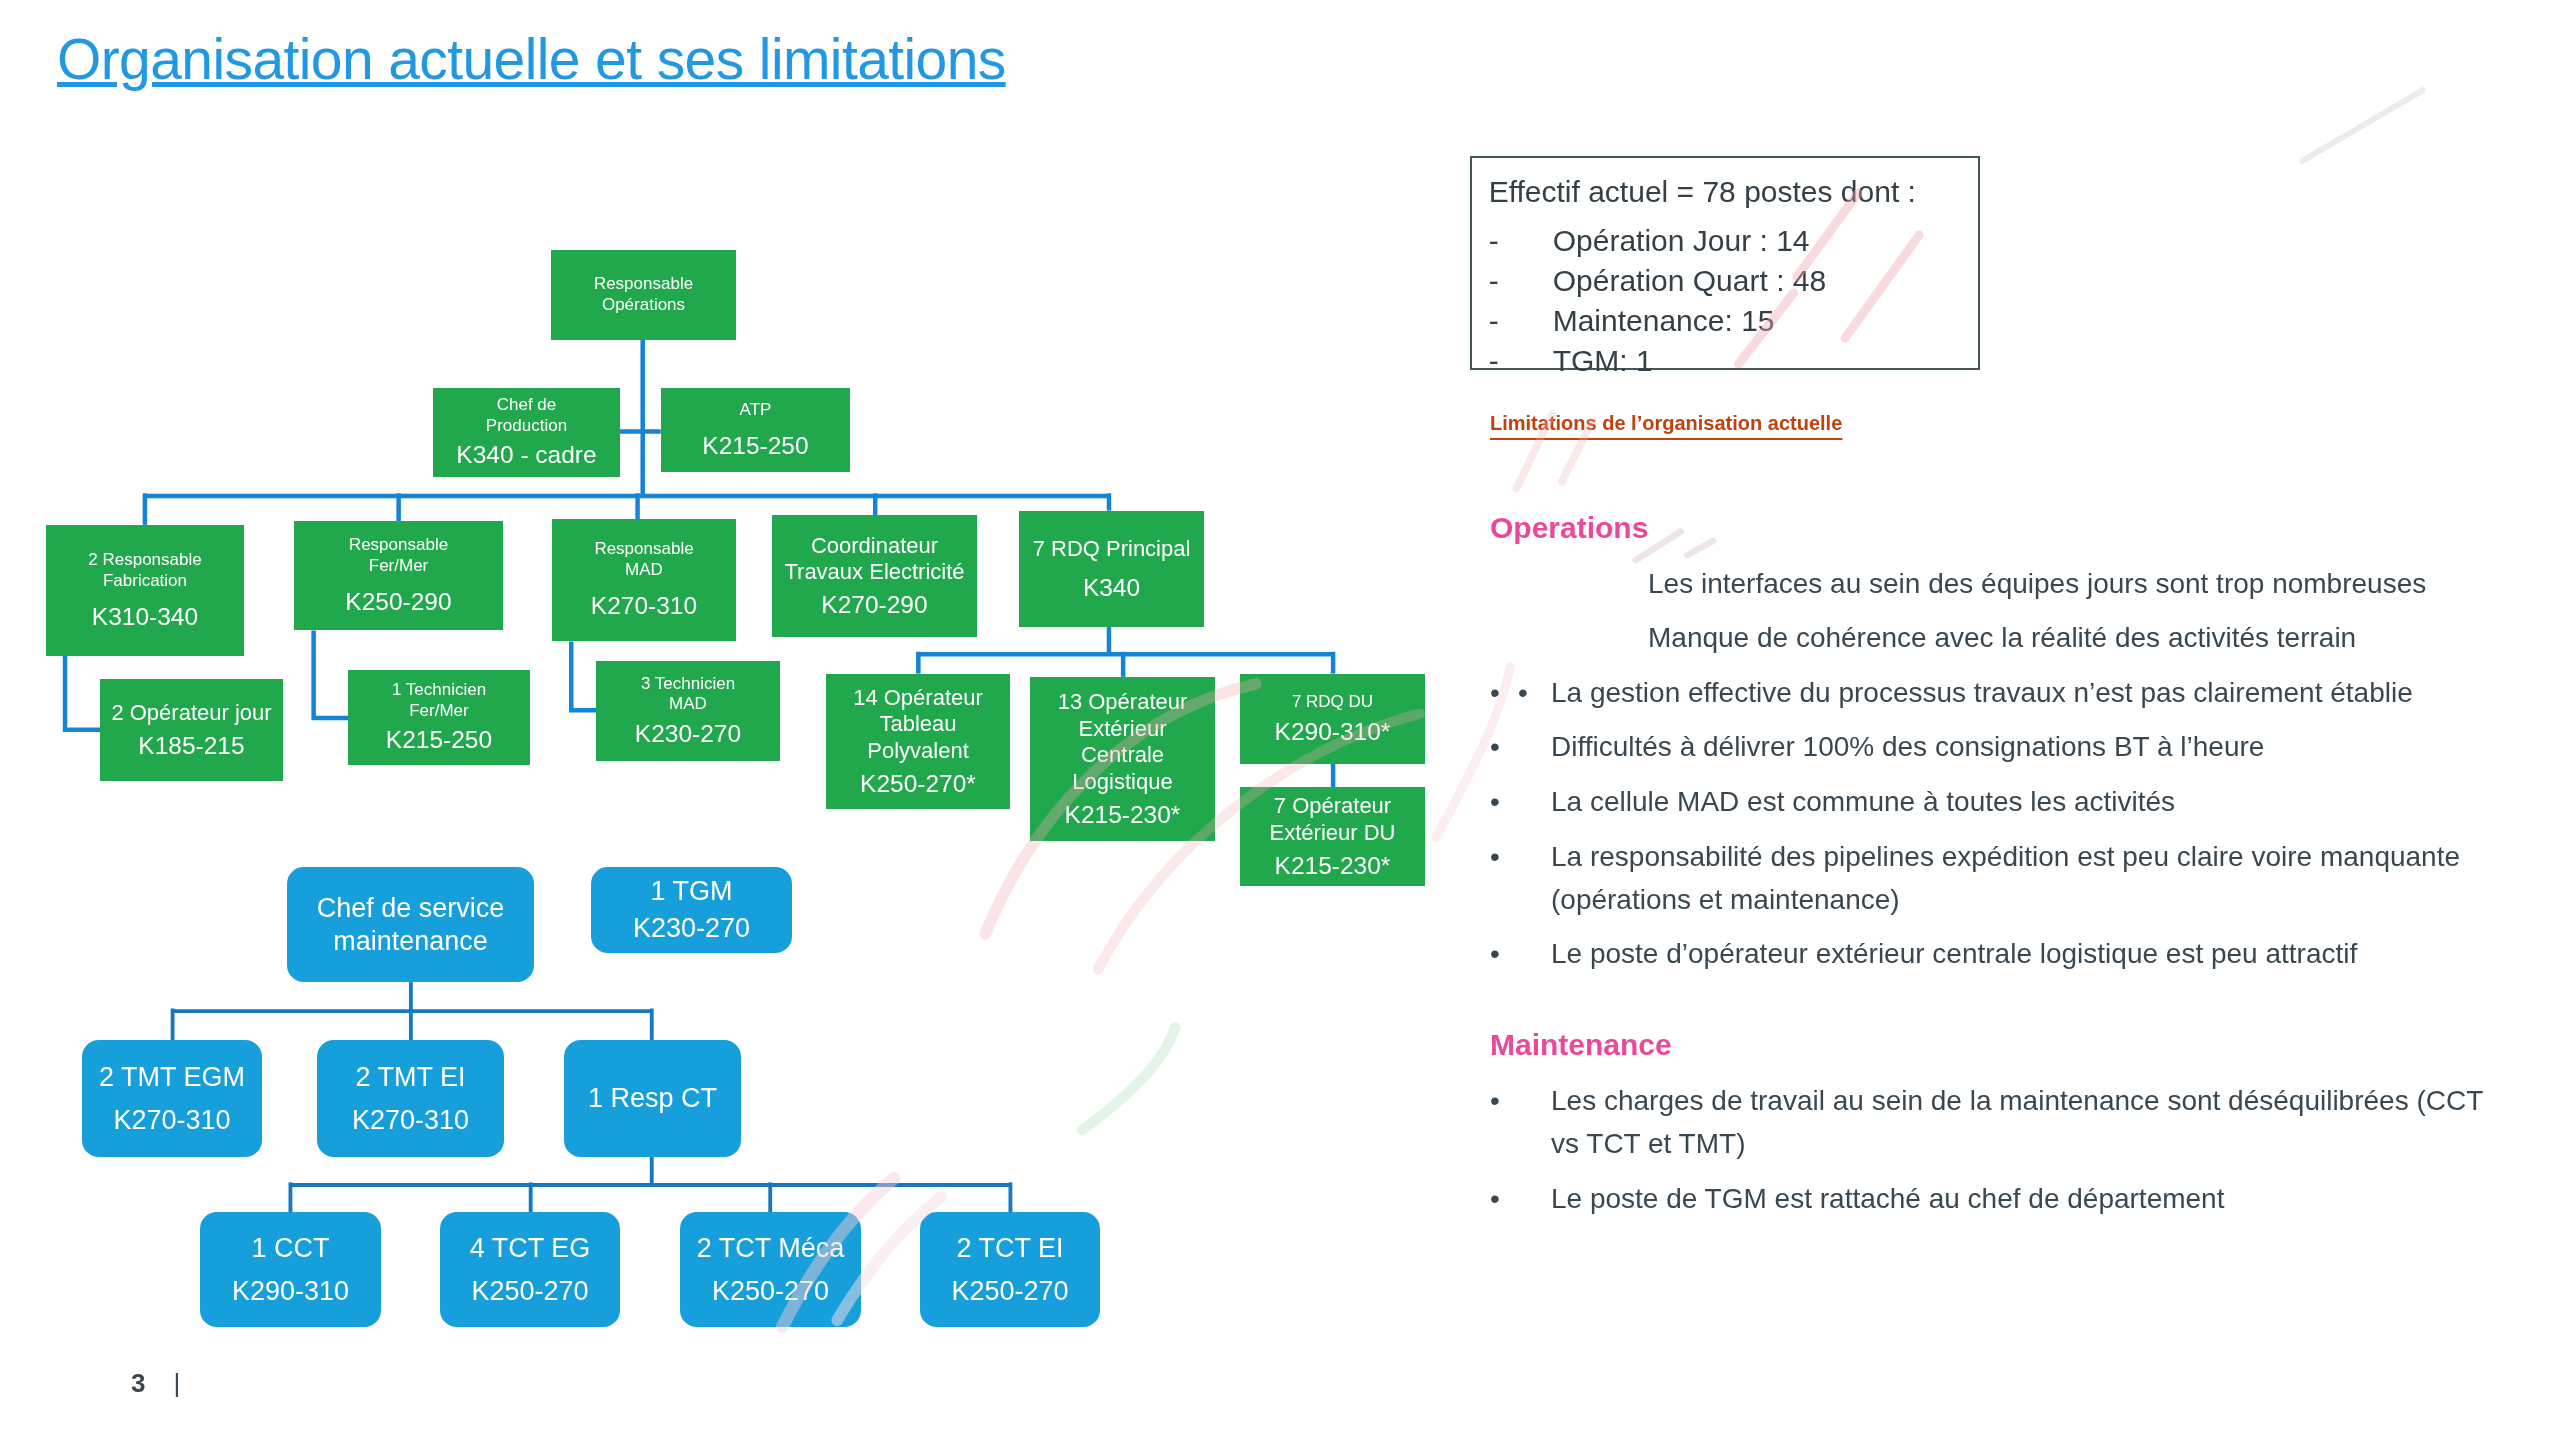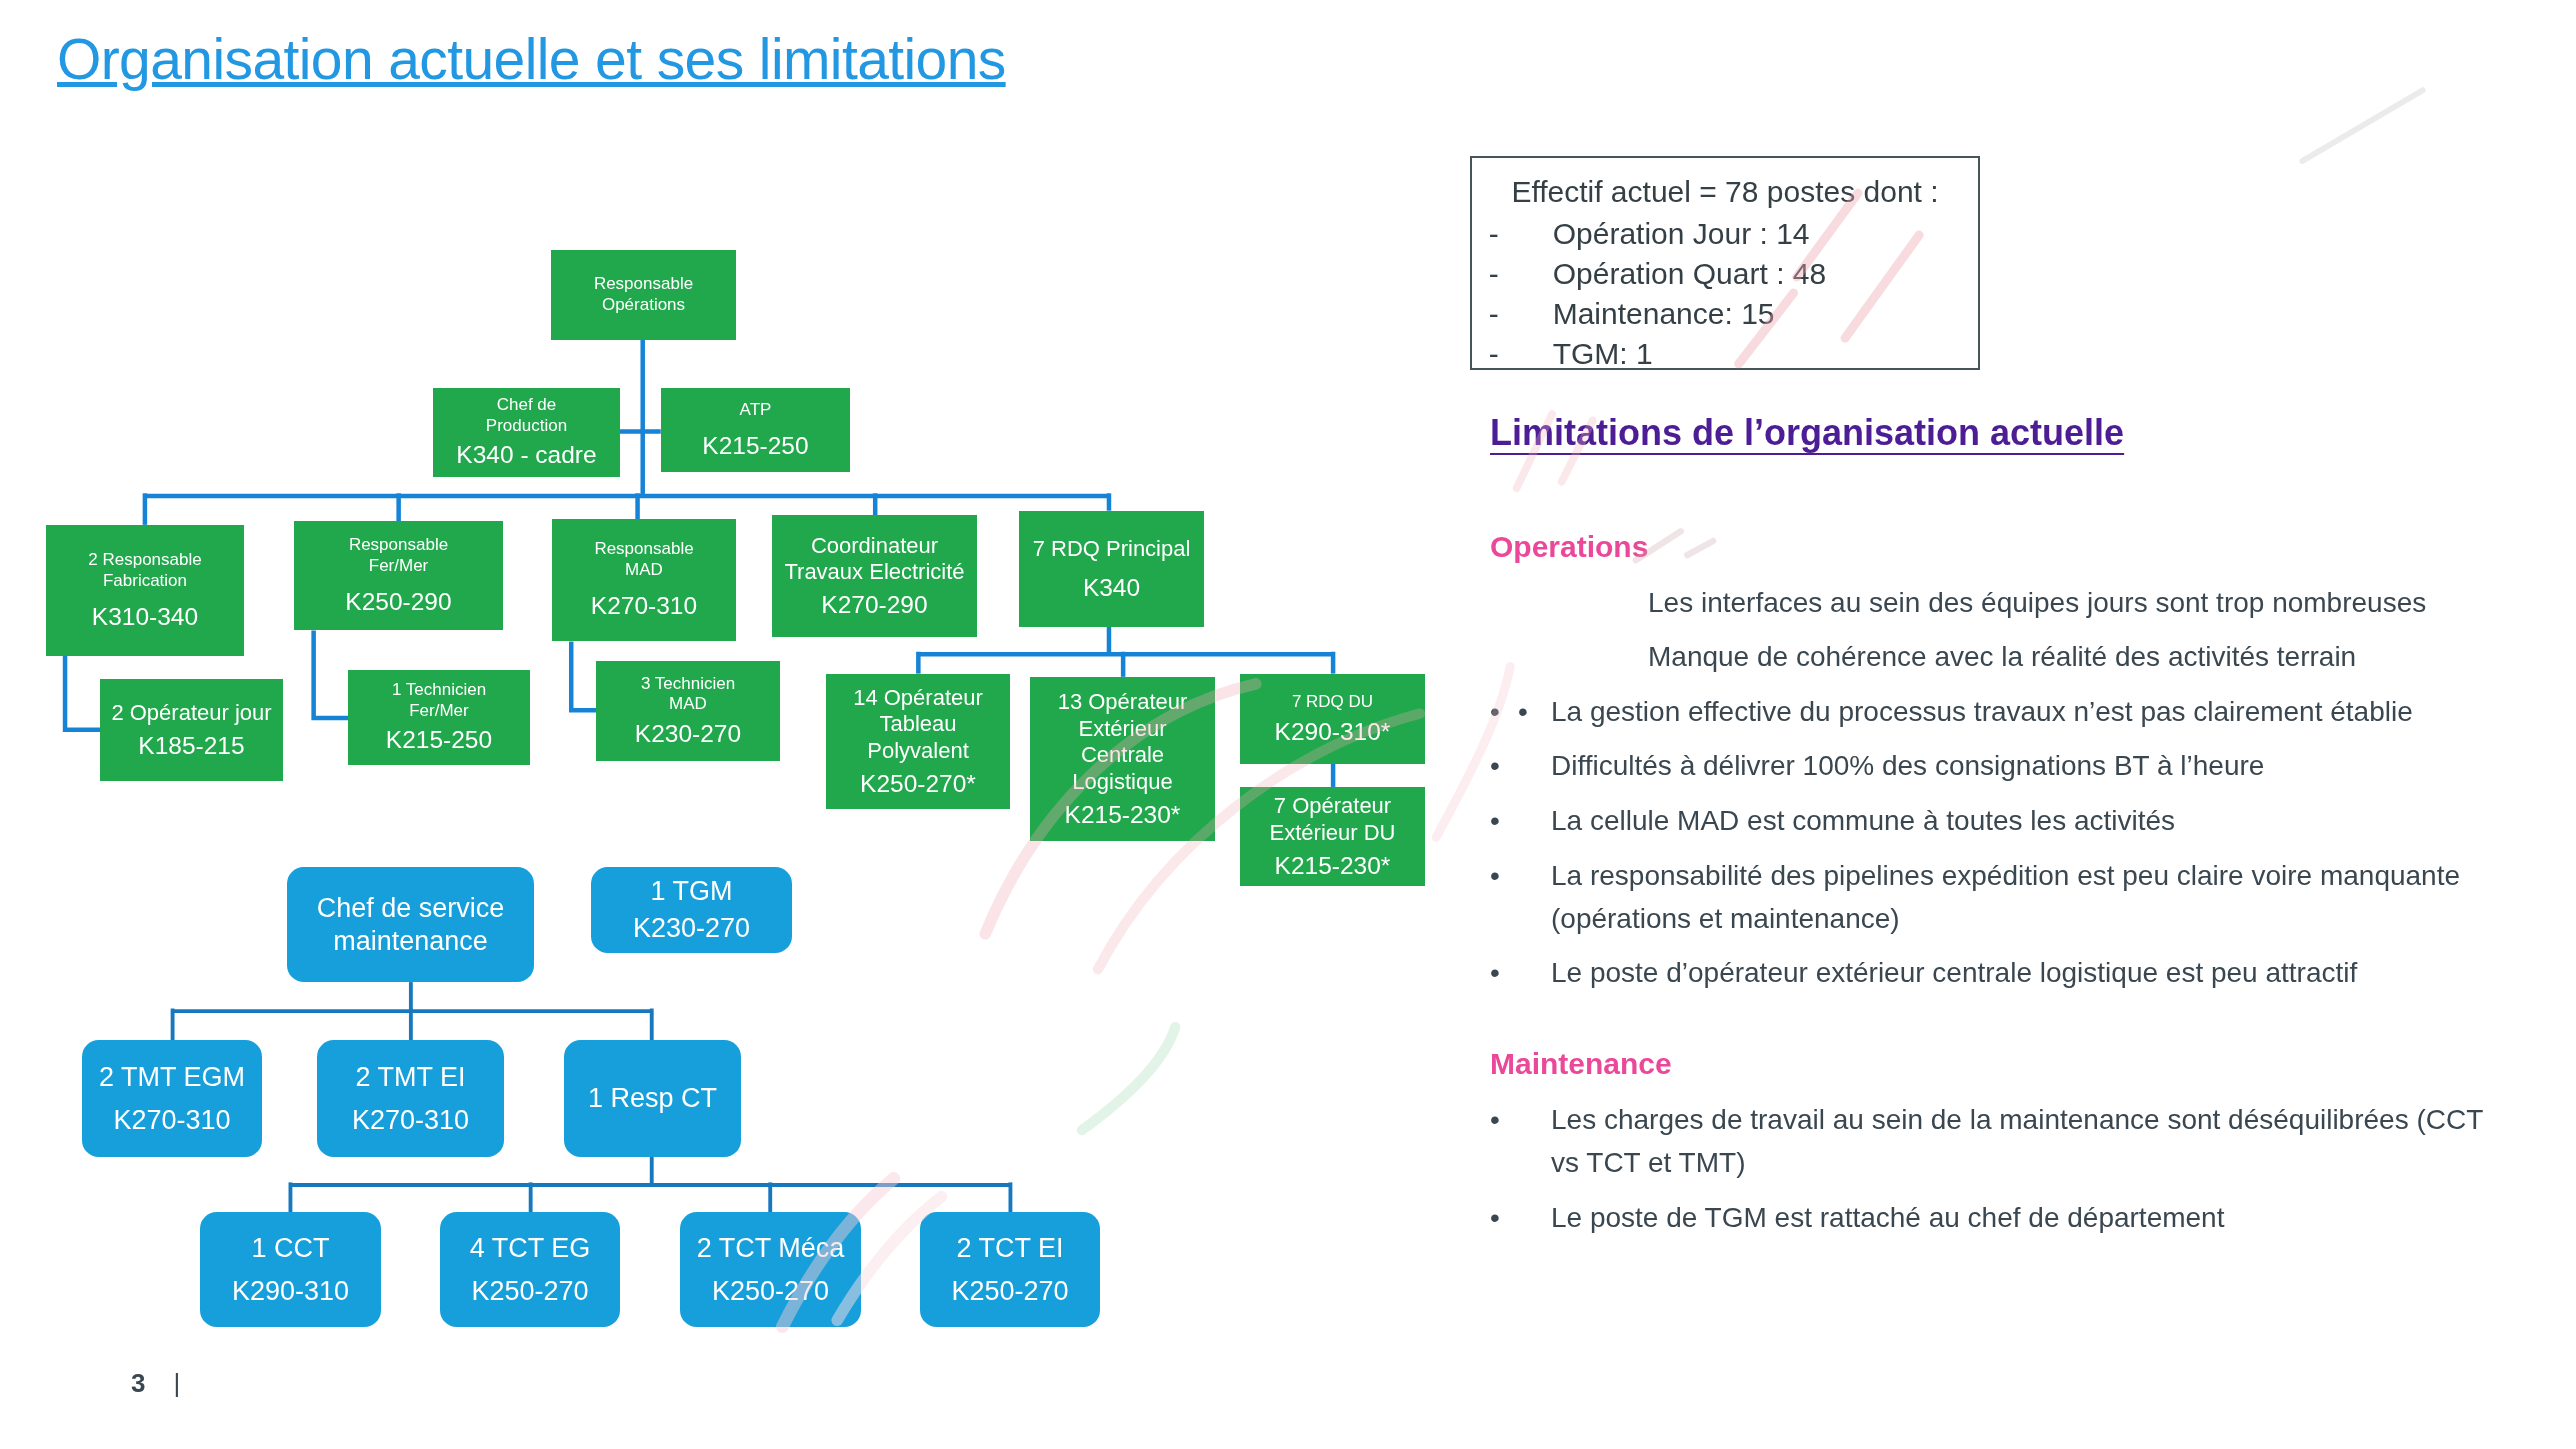--- a/index.html
+++ b/index.html
@@ -28,28 +28,28 @@
   .fs34 .blabel { font-size:22px; }
   .fs35 .blabel { font-size:22px; }
   .tight .bcode { margin-top:3.9px; }
 
   
   .effectif {
     position:absolute; left:1470px; top:156px; width:510px; height:214px;
     border:2.6px solid #46555a; box-sizing:border-box; padding:14px 16.7px;
     font-size:30px; color:#343f46;
   }
-  .effectif-title { line-height:39px; margin-bottom:3px;text-align:center; }
+  .effectif-title { line-height:39px; margin-bottom:10px; }
   .effectif-row { display:flex; line-height:40px; }
   .effectif-dash { width:64px; flex:0 0 64px; }
 
   
   .panel { position:absolute; left:1490px; top:412px; width:1030px; font-size:28px; }
   .panel-heading {
-    font-size:36px; font-weight:700; color:#4c1d95;
+    font-size:20px; font-weight:700; color:#c2410c;
     text-decoration:underline; text-decoration-thickness:1.9px; text-underline-offset:7.7px;
     margin:0 0 76px 0;
   }
   .section-heading { font-size:30px; font-weight:700; color:#ec4899; margin:0 0 16.7px 0; }
   .intro { padding-left:62px; line-height:43px; margin-bottom:6.4px; width:940px; }
   .subitem { padding-left:158px; line-height:43px; margin-bottom:11.6px; width:914px; }
   .brow { display:flex; margin-bottom:11.6px; }
   .bmark { width:61px; flex:0 0 61px; line-height:43px; white-space:nowrap; letter-spacing:5.2px; }
   .btext { line-height:43px; width:934px; }
   .maint-gap { margin-top:53px; }

